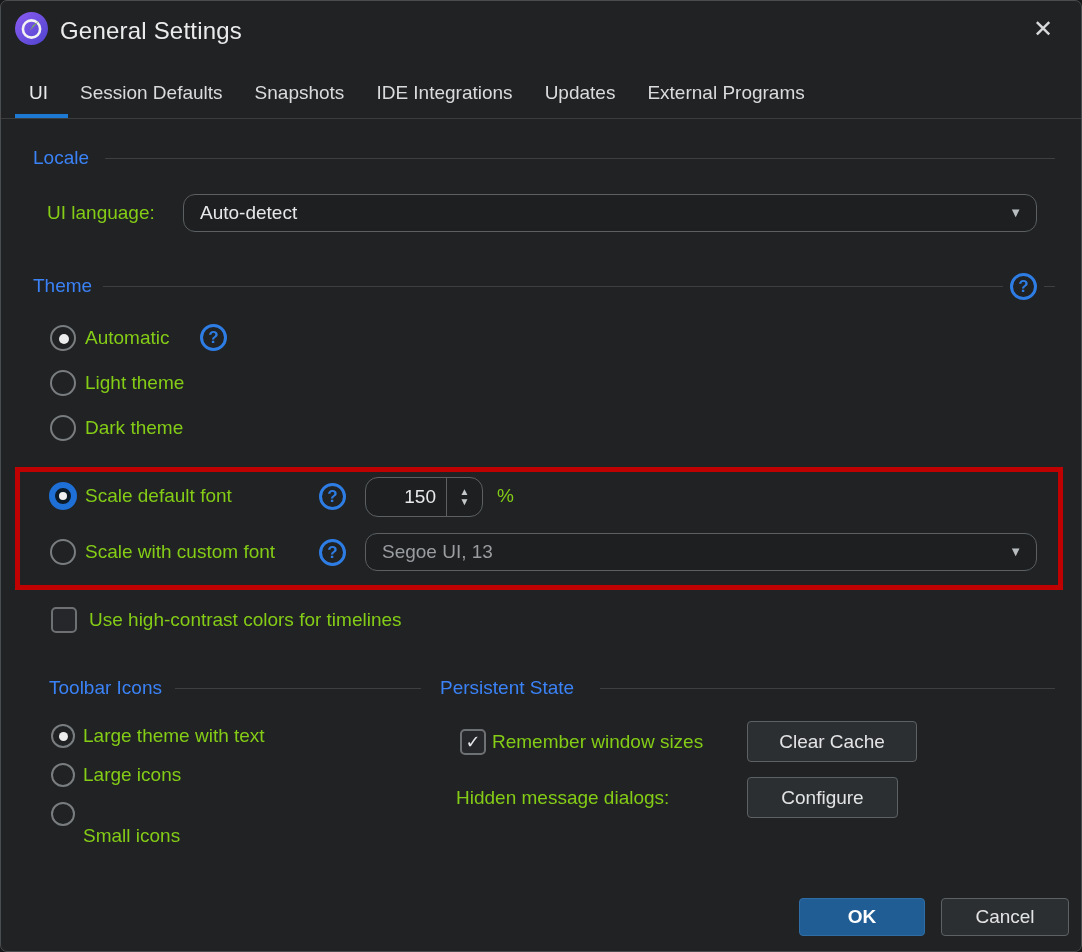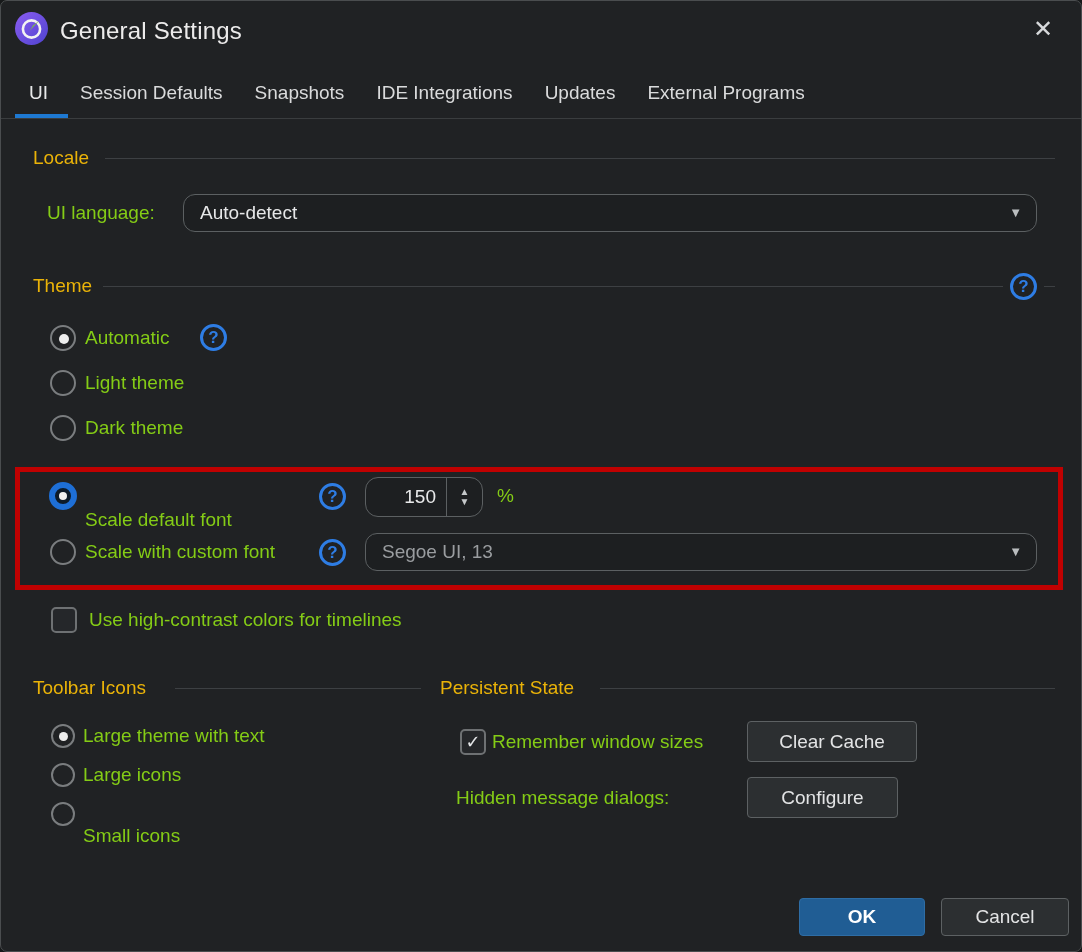--- a/index.html
+++ b/index.html
@@ -14,21 +14,21 @@
   .title{left:59px;top:16px;font-size:24px;color:#ecebeb;letter-spacing:.2px;}
   .close-btn{right:22px;top:12px;width:32px;height:32px;text-align:center;line-height:32px;
     font-size:24px;color:#d7d9db;cursor:default;}
   
   .tabs{left:28px;top:81px;display:flex;gap:32px;font-size:19px;color:#dadbdc;}
   .tab{white-space:nowrap;cursor:default;}
   .tab.active{color:#e8e9ea;}
   .tab-underline{left:14px;top:113px;width:53px;height:5px;background:#1e79d2;}
   .tabs-divider{left:0;right:0;top:117px;height:1px;background:#3a3d3f;}
   
-  .sect-heading{font-size:19px;color:#eab308;white-space:nowrap;}
+  .sect-heading{font-size:19px;color:#3b82f6;white-space:nowrap;}
   .hline{height:1px;background:#3d4043;}
   
   .lbl{font-size:19px;color:#84cc16;white-space:nowrap;}
   .combo{
     box-sizing:border-box;border:1px solid #5c6062;border-radius:12px;background:#1d1f21;
     font-size:19px;color:#e6e7e8;line-height:36px;padding-left:16px;
   }
   .combo .arrow{position:absolute;right:14px;top:0;bottom:0;display:flex;align-items:center;
     font-size:13px;color:#babdbf;}
   .combo.disabled{color:#9a9da0;}
@@ -102,21 +102,21 @@
 
   <div class="abs radio" style="left:49px;top:369px;"></div>
   <div class="abs lbl" style="left:84px;top:371px;">Light theme</div>
 
   <div class="abs radio" style="left:49px;top:414px;"></div>
   <div class="abs lbl" style="left:84px;top:416px;">Dark theme</div>
 
   <div class="abs annotation-box" style="left:14px;top:466px;width:1048px;height:123px;"></div>
 
   <div class="abs radio sel-blue" style="left:48px;top:481px;"></div>
-  <div class="abs lbl" style="left:84px;top:508px;">Scale default font</div>
+  <div class="abs lbl" style="left:84px;top:484px;">Scale default font</div>
   <div class="abs help" style="left:318px;top:482px;">?</div>
   <div class="abs spinner" style="left:364px;top:476px;border-radius:13px;">
     <input value="150" style="">
     <div class="spin-btns">
       <span>▲</span>
       <span>▼</span>
     </div>
   </div>
   <div class="abs lbl" style="left:496px;top:484px;">%</div>
 
@@ -124,21 +124,21 @@
   <div class="abs lbl" style="left:84px;top:540px;">Scale with custom font</div>
   <div class="abs help" style="left:318px;top:538px;">?</div>
   <div class="abs combo disabled" style="left:364px;top:532px;width:672px;height:38px;">
     <span>Segoe UI, 13</span>
     <span class="arrow">▼</span>
   </div>
 
   <div class="abs checkbox" style="left:50px;top:606px;"></div>
   <div class="abs lbl" style="left:88px;top:608px;">Use high-contrast colors for timelines</div>
 
-  <div class="abs sect-heading" style="left:32px;top:676px;">Toolbar Icons</div>
+  <div class="abs sect-heading" style="left:48px;top:676px;">Toolbar Icons</div>
   <div class="abs hline" style="left:174px;top:687px;width:246px;"></div>
 
   <div class="abs radio small sel" style="left:50px;top:723px;"></div>
   <div class="abs lbl" style="left:82px;top:724px;">Large theme with text</div>
 
   <div class="abs radio small" style="left:50px;top:762px;"></div>
   <div class="abs lbl" style="left:82px;top:763px;">Large icons</div>
 
   <div class="abs radio small" style="left:50px;top:801px;"></div>
   <div class="abs lbl" style="left:82px;top:824px;">Small icons</div>

